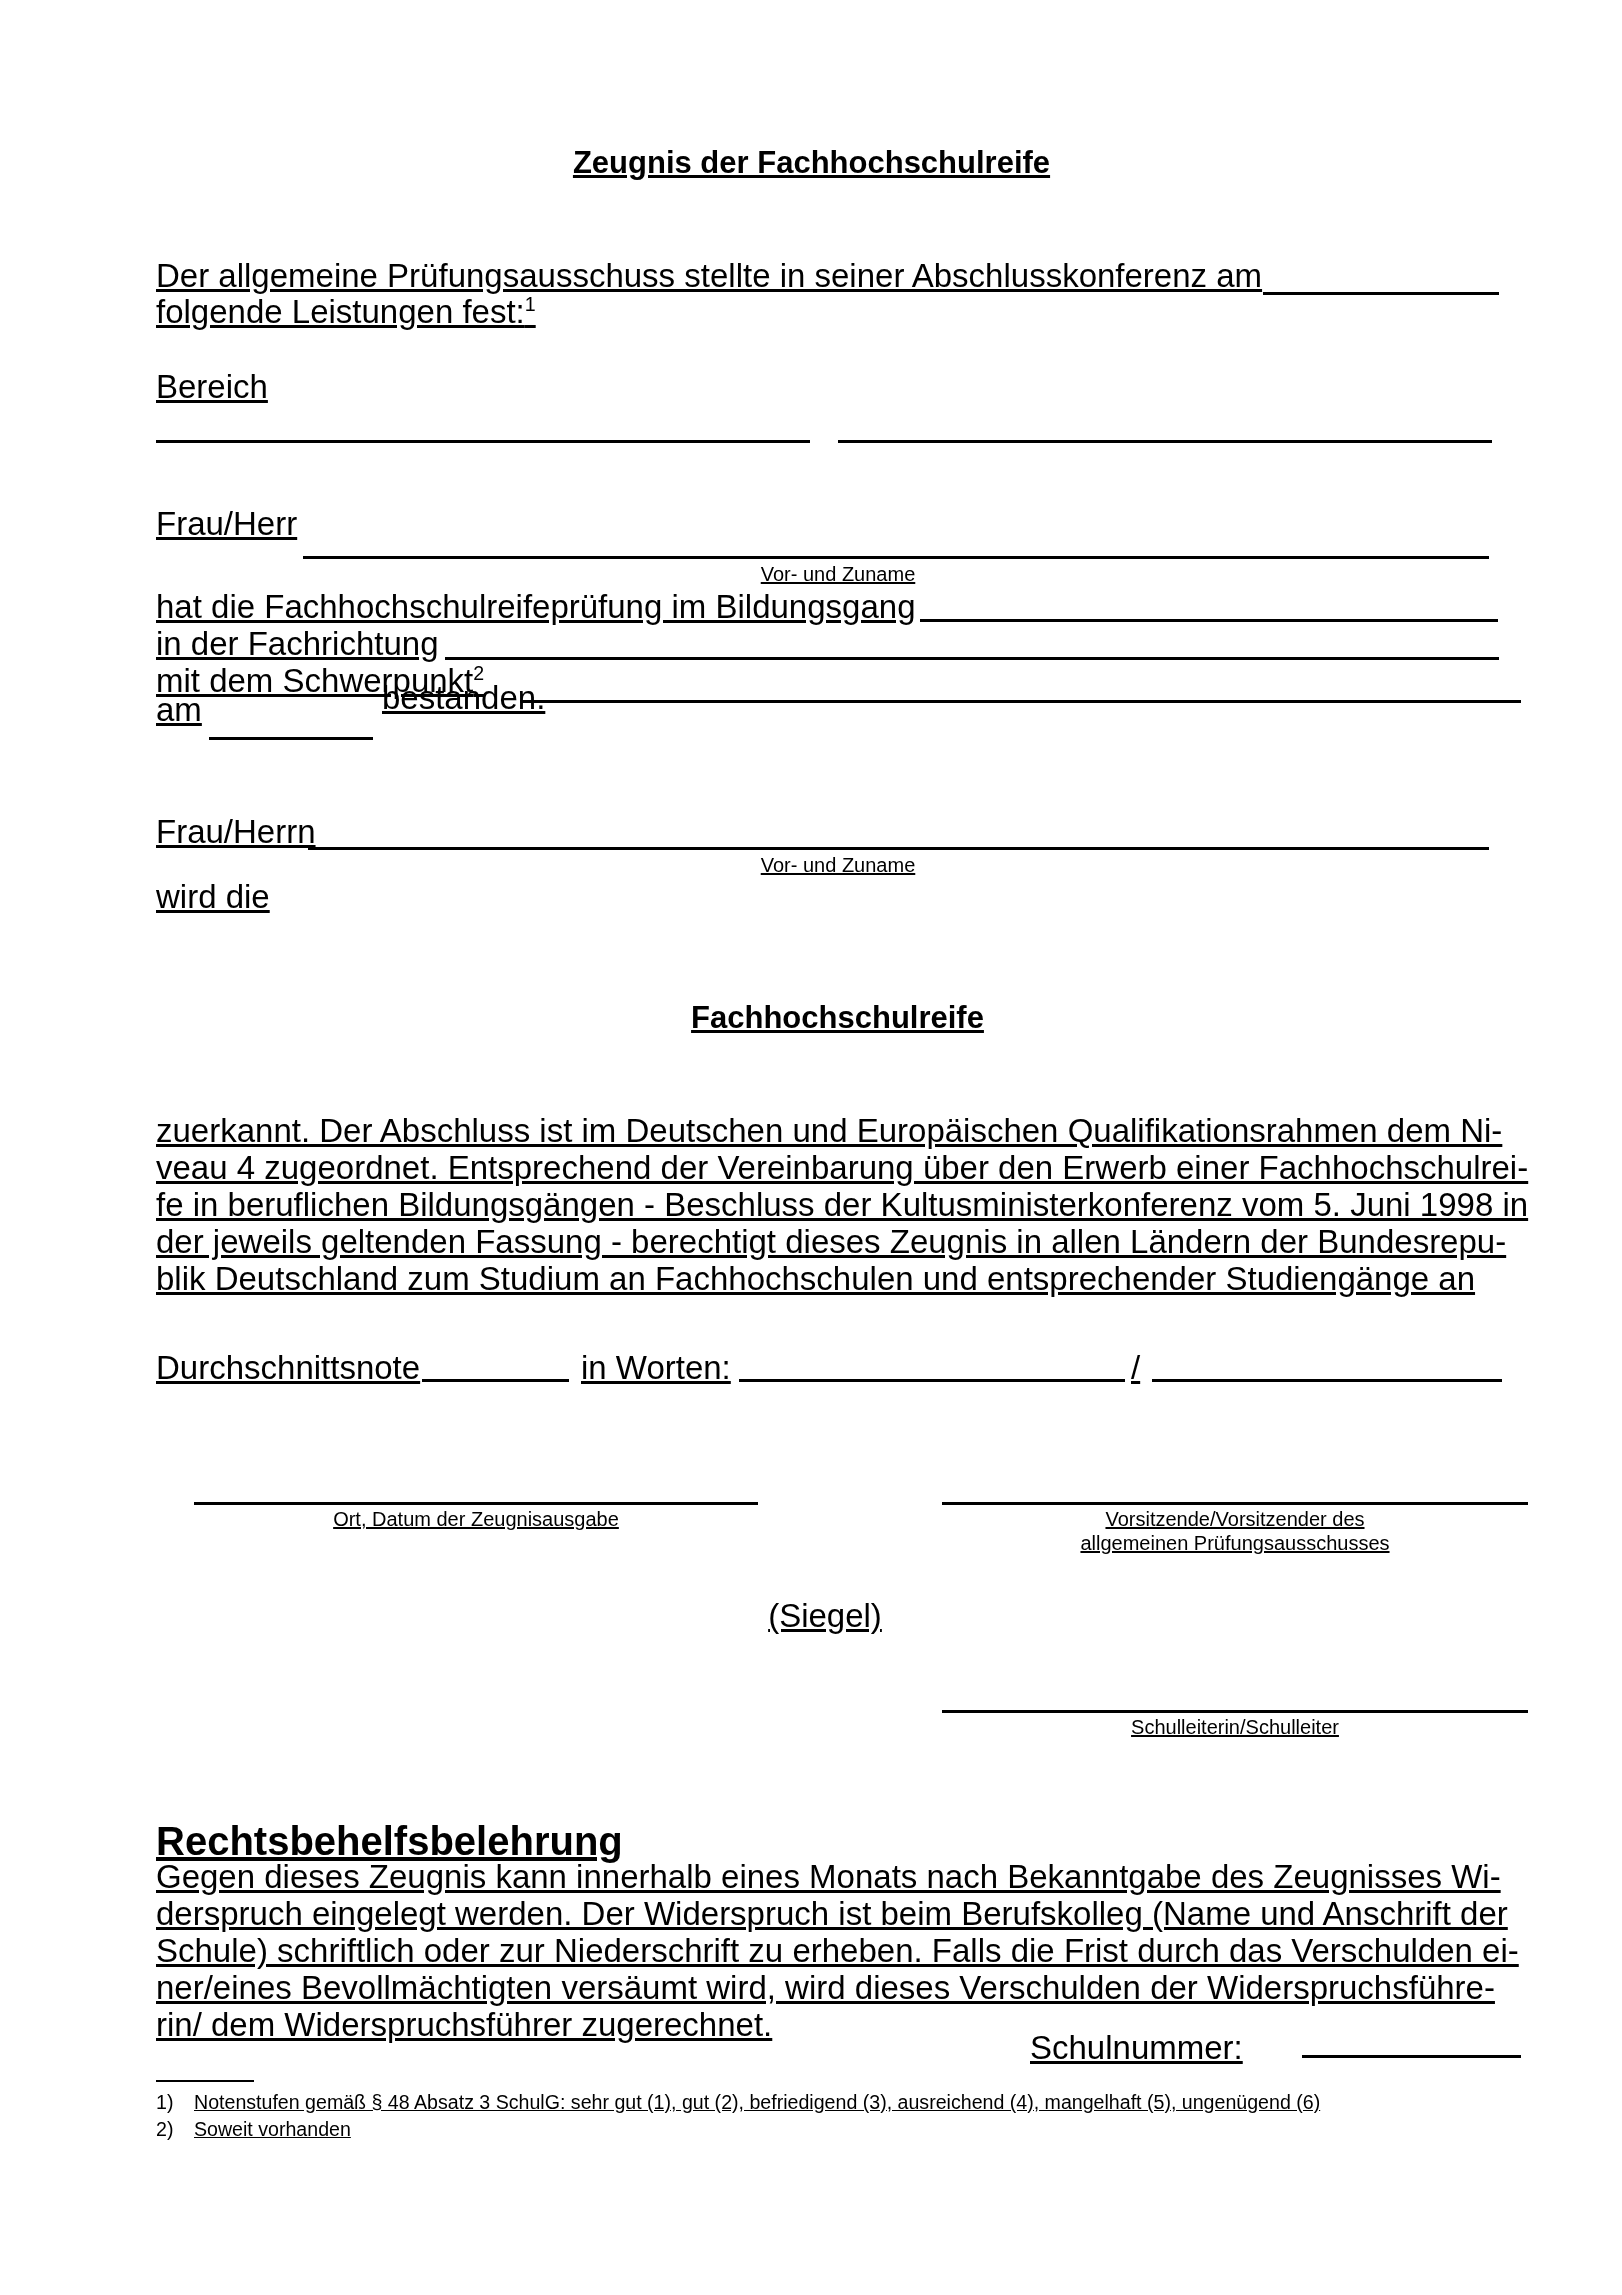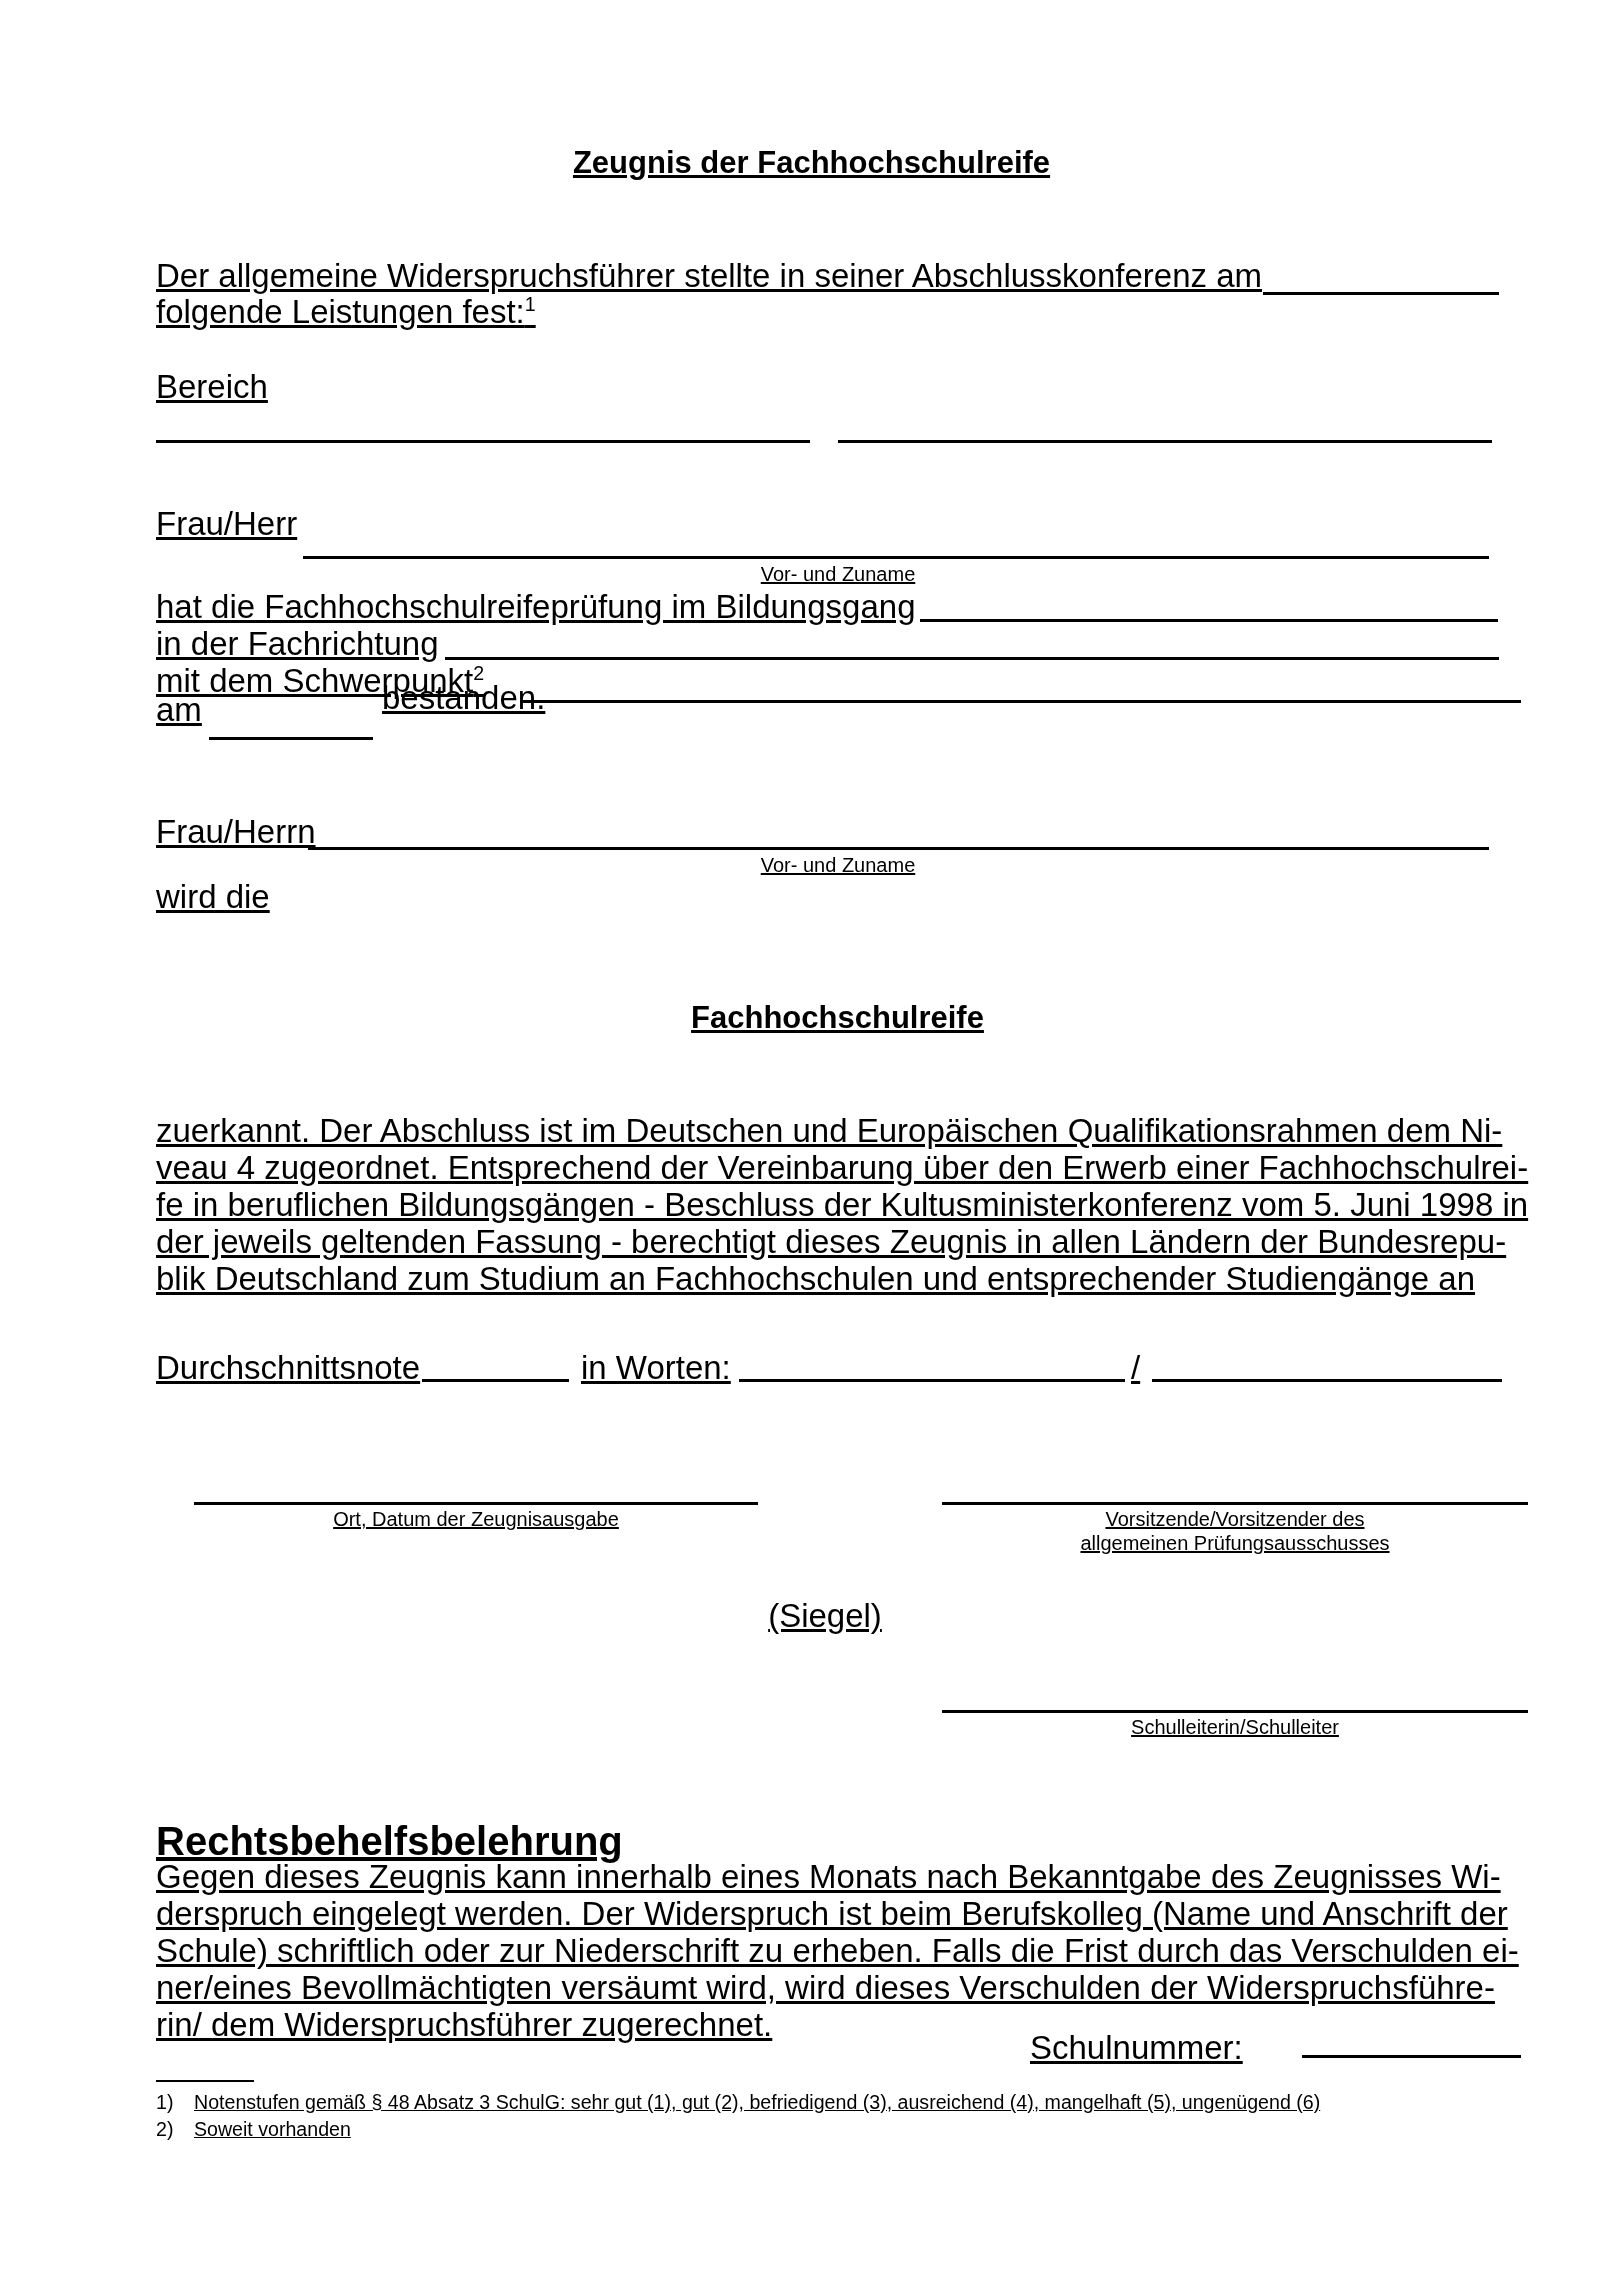--- a/index.html
+++ b/index.html
@@ -12,21 +12,21 @@
   .bold { font-weight:bold; }
   .line { position:absolute; height:3.3px; background:#000; }
   .center { text-align:center; }
   .sup { font-size:19.6px; vertical-align:super; line-height:0; }
 </style>
 </head>
 <body>
 
 <div class="abs t bold center" style="left:0;width:1623px;top:144px;font-size:31px;">Zeugnis der Fachhochschulreife</div>
 
-<div class="abs t" style="left:156px;top:257px;">Der allgemeine Widerspruchsführer stellte in seiner Abschlusskonferenz am</div>
+<div class="abs t" style="left:156px;top:257px;">Der allgemeine Prüfungsausschuss stellte in seiner Abschlusskonferenz am</div>
 <div class="line" style="left:1263px;width:236px;top:292px;"></div>
 <div class="abs t" style="left:156px;top:293px;"><span>folgende Leistungen fest:</span><span class="sup">1</span></div>
 
 <div class="abs t" style="left:156px;top:368px;">Bereich</div>
 <div class="line" style="left:156px;width:654px;top:440px;"></div>
 <div class="line" style="left:838px;width:654px;top:440px;"></div>
 
 <div class="abs t" style="left:156px;top:505px;">Frau/Herr</div>
 <div class="line" style="left:303px;width:1186px;top:556px;"></div>
 <div class="abs small center" style="left:707px;width:262px;top:563px;">Vor- und Zuname</div>

